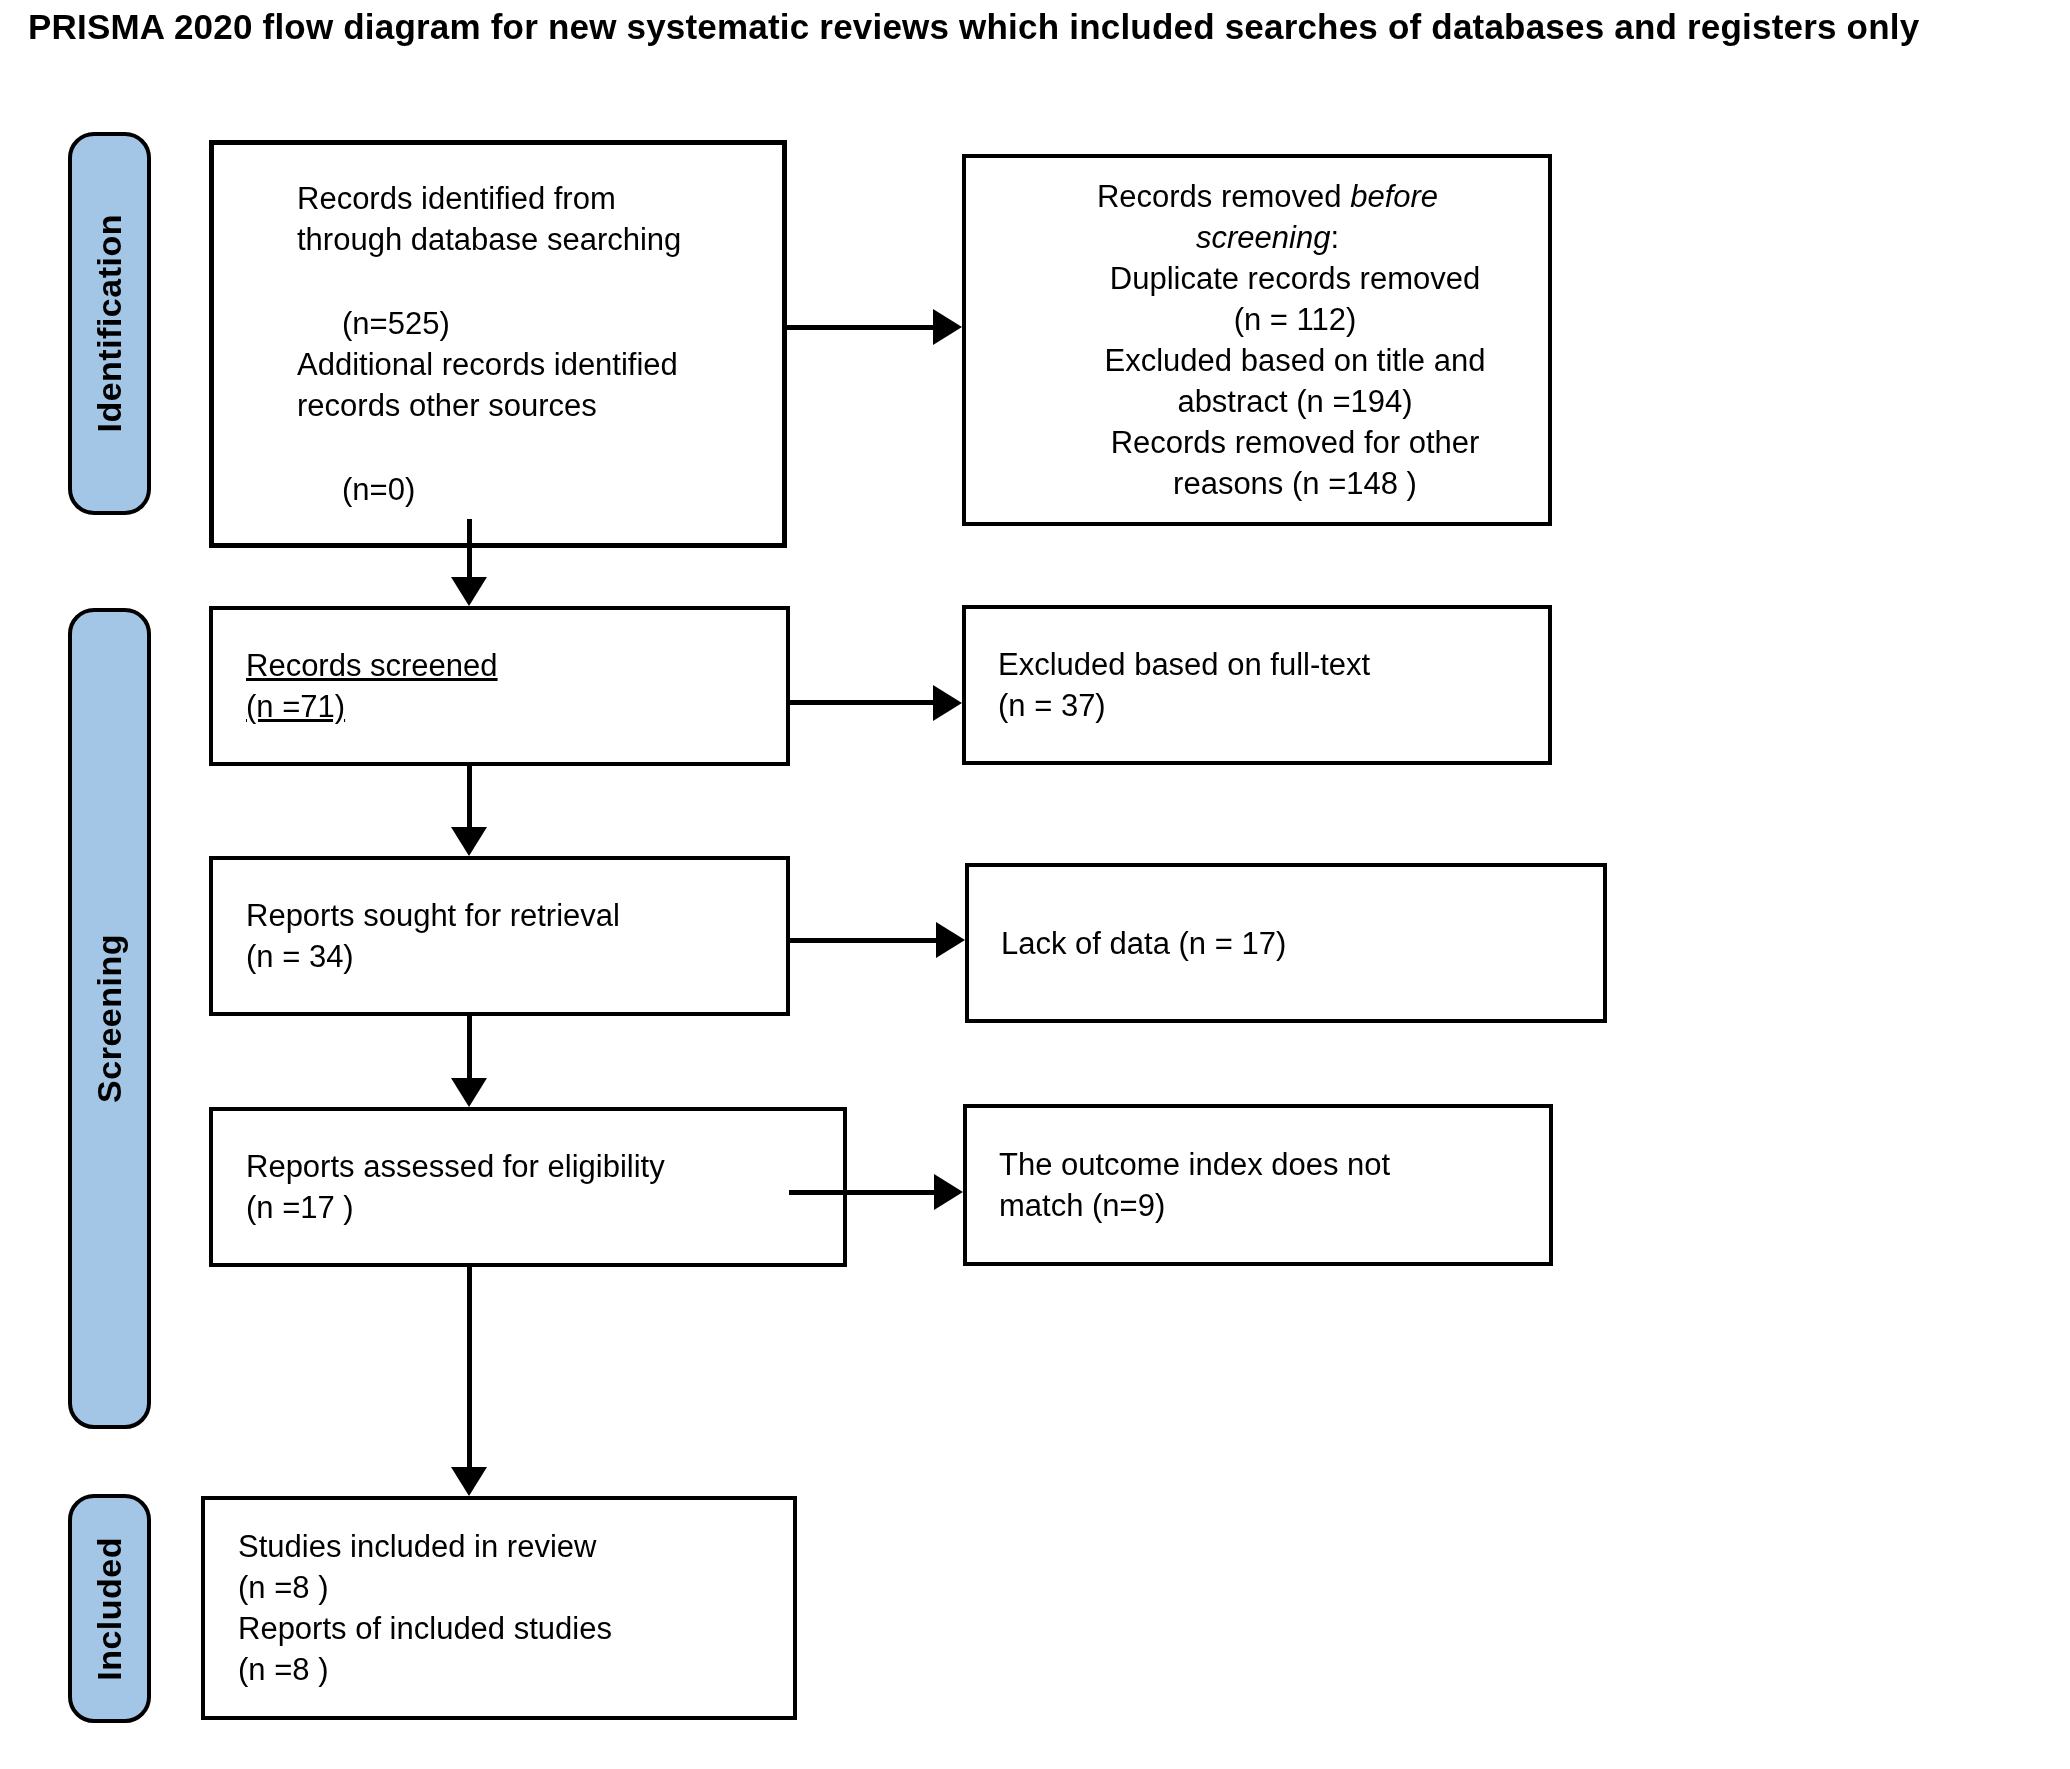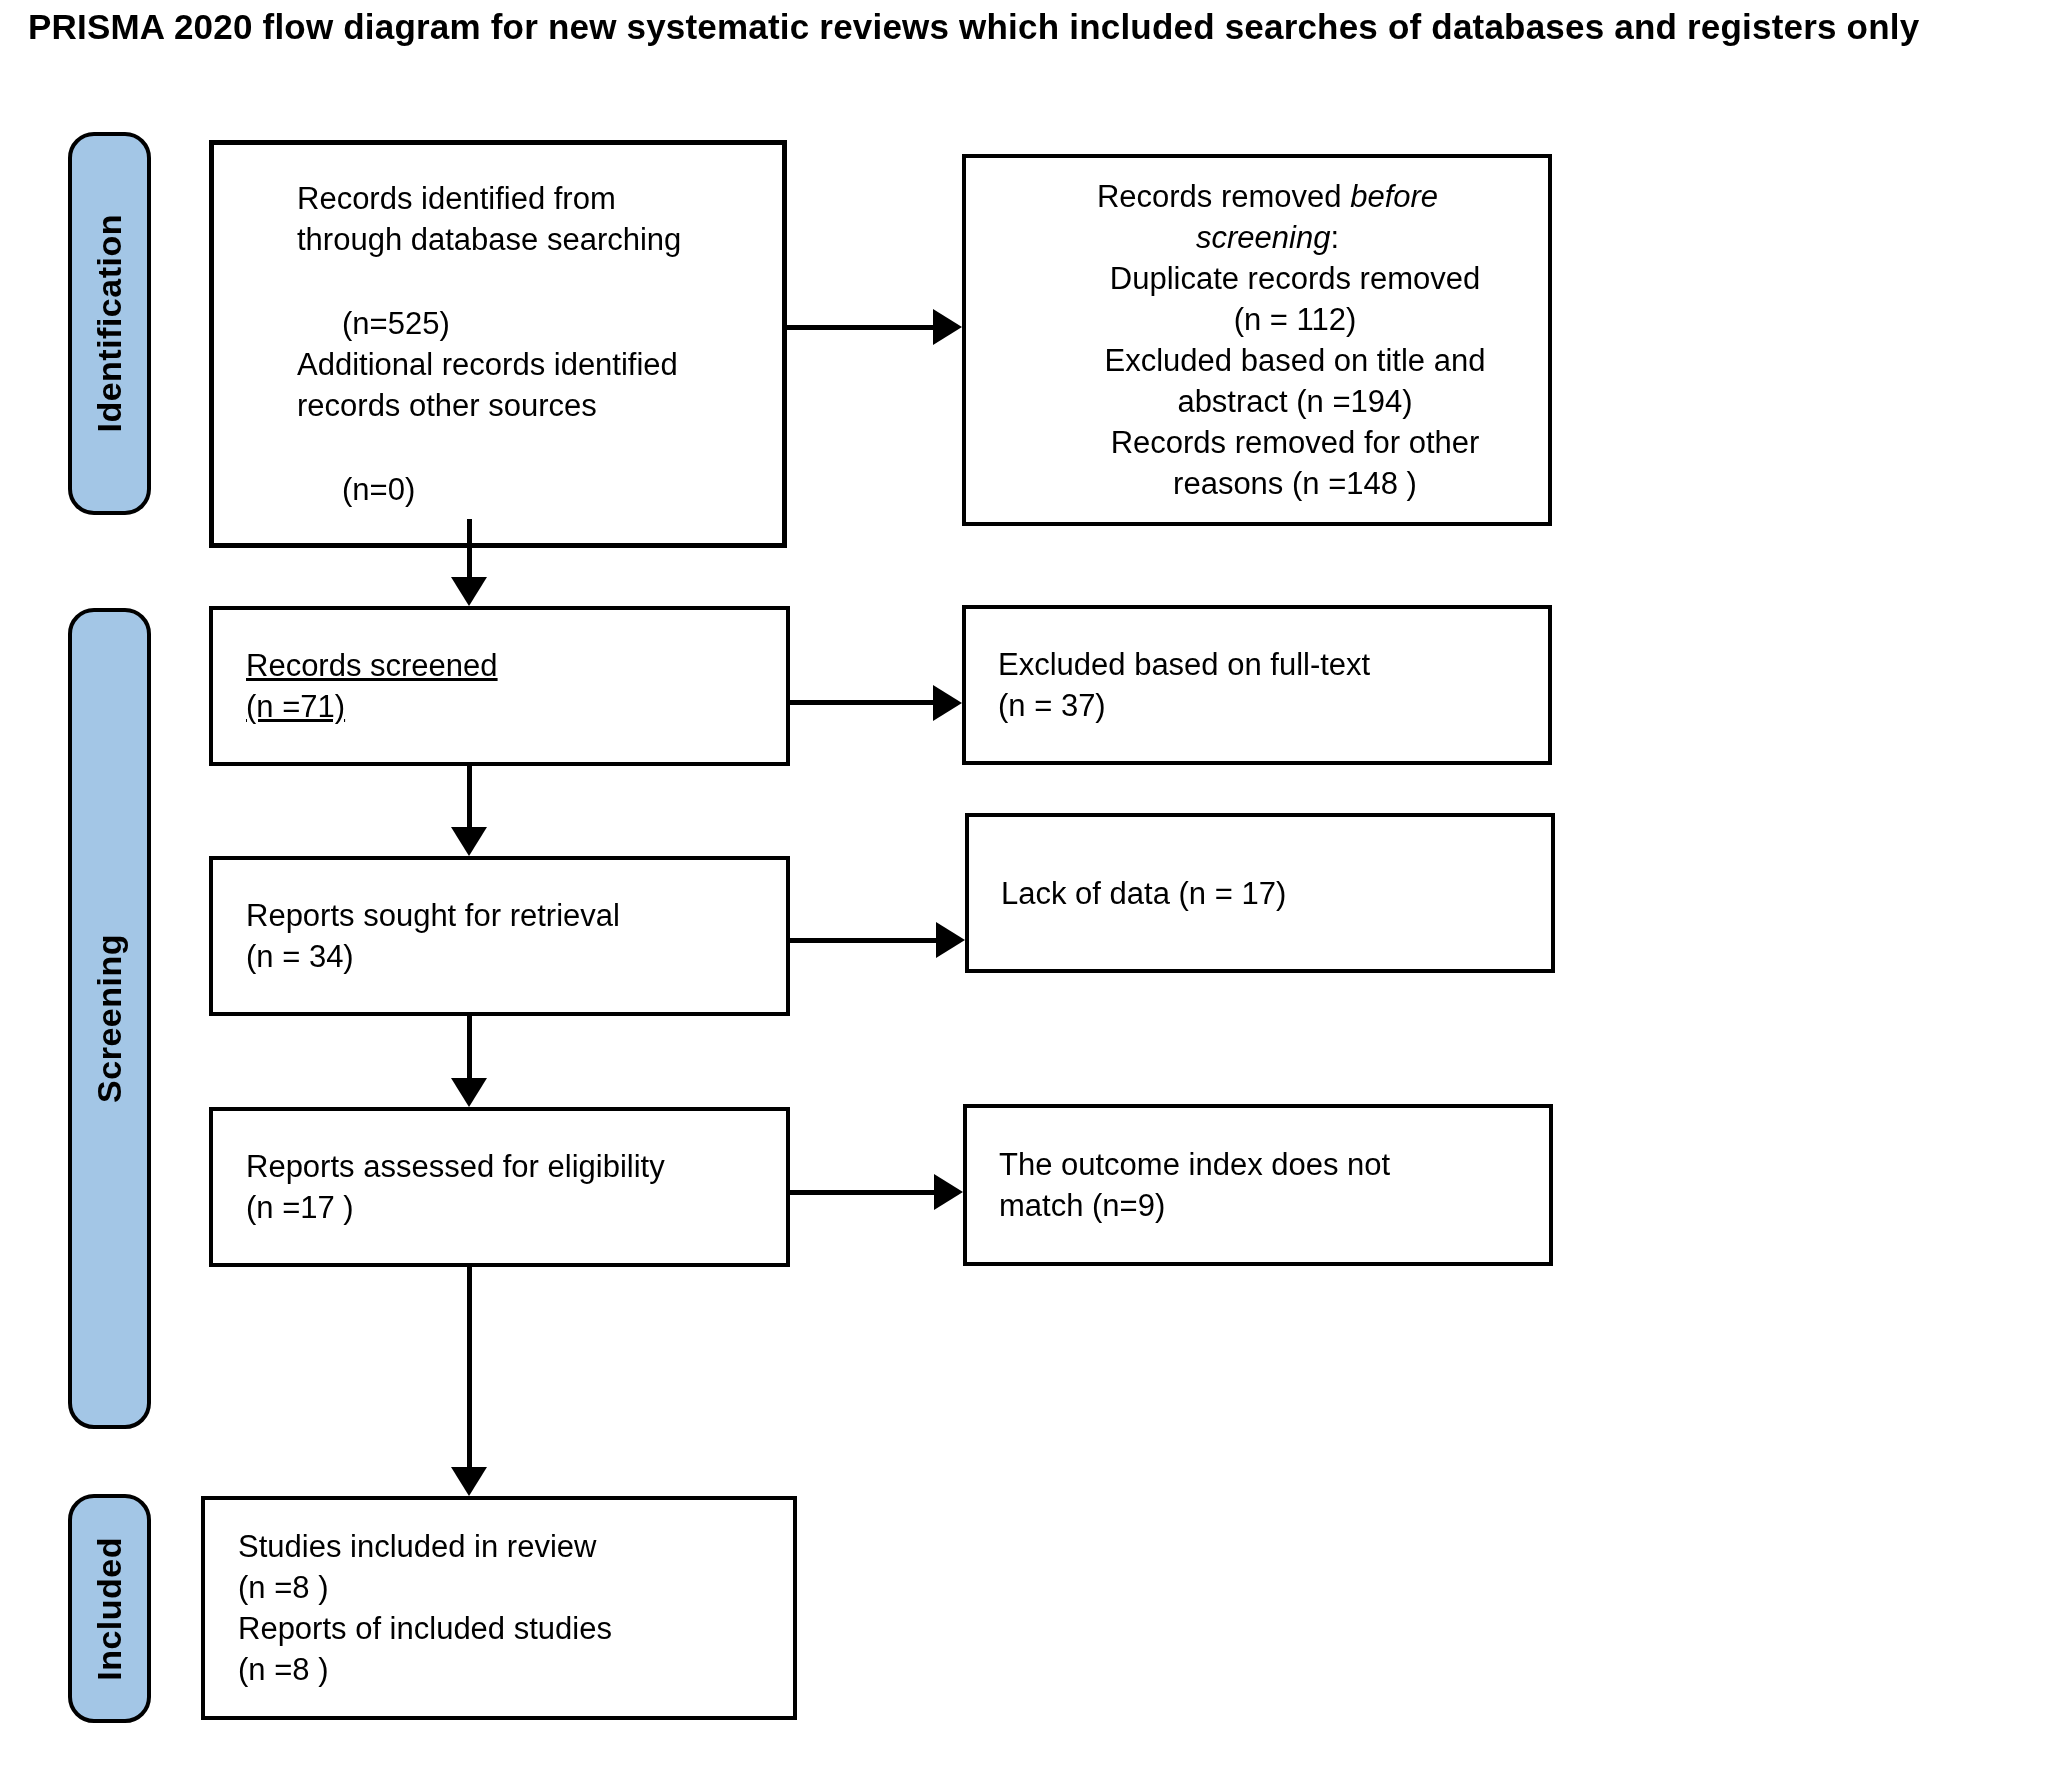--- a/index.html
+++ b/index.html
@@ -125,25 +125,25 @@
   </div>
   <div class="box box-right" style="left:962px; top:605px; width:590px; height:160px;">
     <div class="line">Excluded based on full-text</div>
     <div class="line">(n = 37)</div>
   </div>
 
   <div class="box box-left" style="left:209px; top:856px; width:581px; height:160px;">
     <div class="line">Reports sought for retrieval</div>
     <div class="line">(n = 34)</div>
   </div>
-  <div class="box box-right" style="left:965px; top:813px; width:590px; height:160px;">
+  <div class="box box-right" style="left:965px; top:863px; width:642px; height:160px;">
     <div class="line">Lack of data (n = 17)</div>
   </div>
 
-  <div class="box box-left" style="left:209px; top:1107px; width:581px; height:160px;justify-content:center;">
+  <div class="box box-left" style="left:209px; top:1107px; width:638px; height:160px;justify-content:center;">
     <div class="line">Reports assessed for eligibility</div>
     <div class="line">(n =17 )</div>
   </div>
   <div class="box box-right" style="left:963px; top:1104px; width:590px; height:162px;">
     <div class="line">The outcome index does not</div>
     <div class="line">match (n=9)</div>
   </div>
 
   <div class="box box-left" style="left:201px; top:1496px; width:596px; height:224px;">
     <div class="line">Studies included in review</div>

